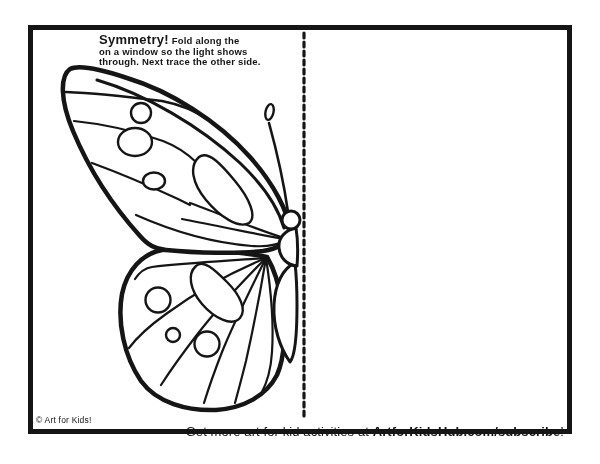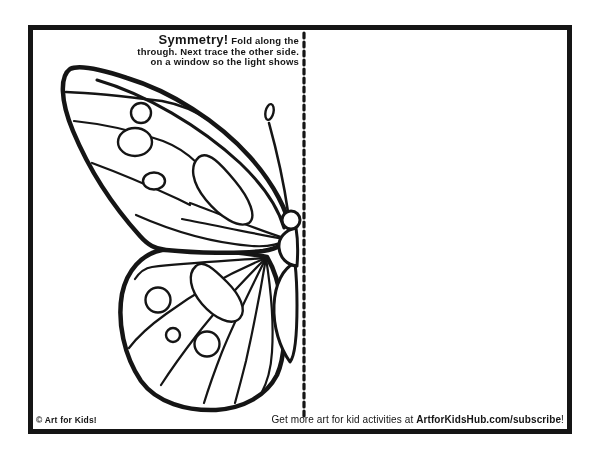--- a/index.html
+++ b/index.html
@@ -6,31 +6,31 @@
   .page{
     position:relative;width:600px;height:464px;background:#fff;overflow:hidden;
     font-family:"Liberation Sans",sans-serif;color:#151515;
   }
   .frame{
     position:absolute;left:28px;top:25px;width:544px;height:409px;
     border:5px solid #151515;box-sizing:border-box;background:#fff;
   }
   .art{position:absolute;left:0;top:0;width:600px;height:464px;}
   .instructions{
-    position:absolute;top:35px;right:301px;width:200px;text-align:right;
+    position:absolute;top:35px;right:301px;width:200px;text-align:left;
     font-size:9.5px;font-weight:bold;line-height:10.7px;letter-spacing:.2px;
   }
   .instructions .title{font-size:13px;letter-spacing:.3px;}
   .instructions .line{display:block;white-space:nowrap;}
   .footer-left{
-    position:absolute;left:36px;top:415px;font-size:8.5px;font-weight:bold;
+    position:absolute;left:36px;top:415px;font-size:8.5px;font-weight:normal;
     letter-spacing:.2px;white-space:nowrap;
   }
   .footer-right{
-    position:absolute;right:36px;top:414px;font-size:10px;letter-spacing:.1px;
+    position:absolute;right:36px;top:424px;font-size:13px;letter-spacing:.1px;
     white-space:nowrap;
   }
   .footer-right .brand{font-weight:bold;}
 </style>
 </head>
 <body>
 
 <div class="page">
 
   <div class="frame"></div>
@@ -102,21 +102,21 @@
       <circle fill="#ffffff" stroke-width="3" cx="291" cy="220" r="9"></circle>
       <path stroke-width="2.6" d="M288 212 C284 184 277 152 269 123"></path>
       <ellipse fill="#ffffff" stroke-width="2.4" cx="269.5" cy="112" rx="4" ry="8" transform="rotate(12 269.5 112)"></ellipse>
     </g>
 
     <line x1="304" y1="33" x2="304" y2="418" stroke-width="3.2" stroke-dasharray="5 4"></line>
   </svg>
 
   <div class="instructions">
     <span class="line"><span class="title">Symmetry!</span> <span>Fold along the</span></span>
+    <span class="line">on a window so the light shows</span>
     <span class="line">through. Next trace the other side.</span>
-    <span class="line">on a window so the light shows</span>
   </div>
 
   <div class="footer-left">© Art for Kids!</div>
 
   <div class="footer-right"><span>Get more art for kid activities at </span><span class="brand">ArtforKidsHub.com/subscribe</span><span>!</span></div>
 
 </div>
 
 </body></html>

